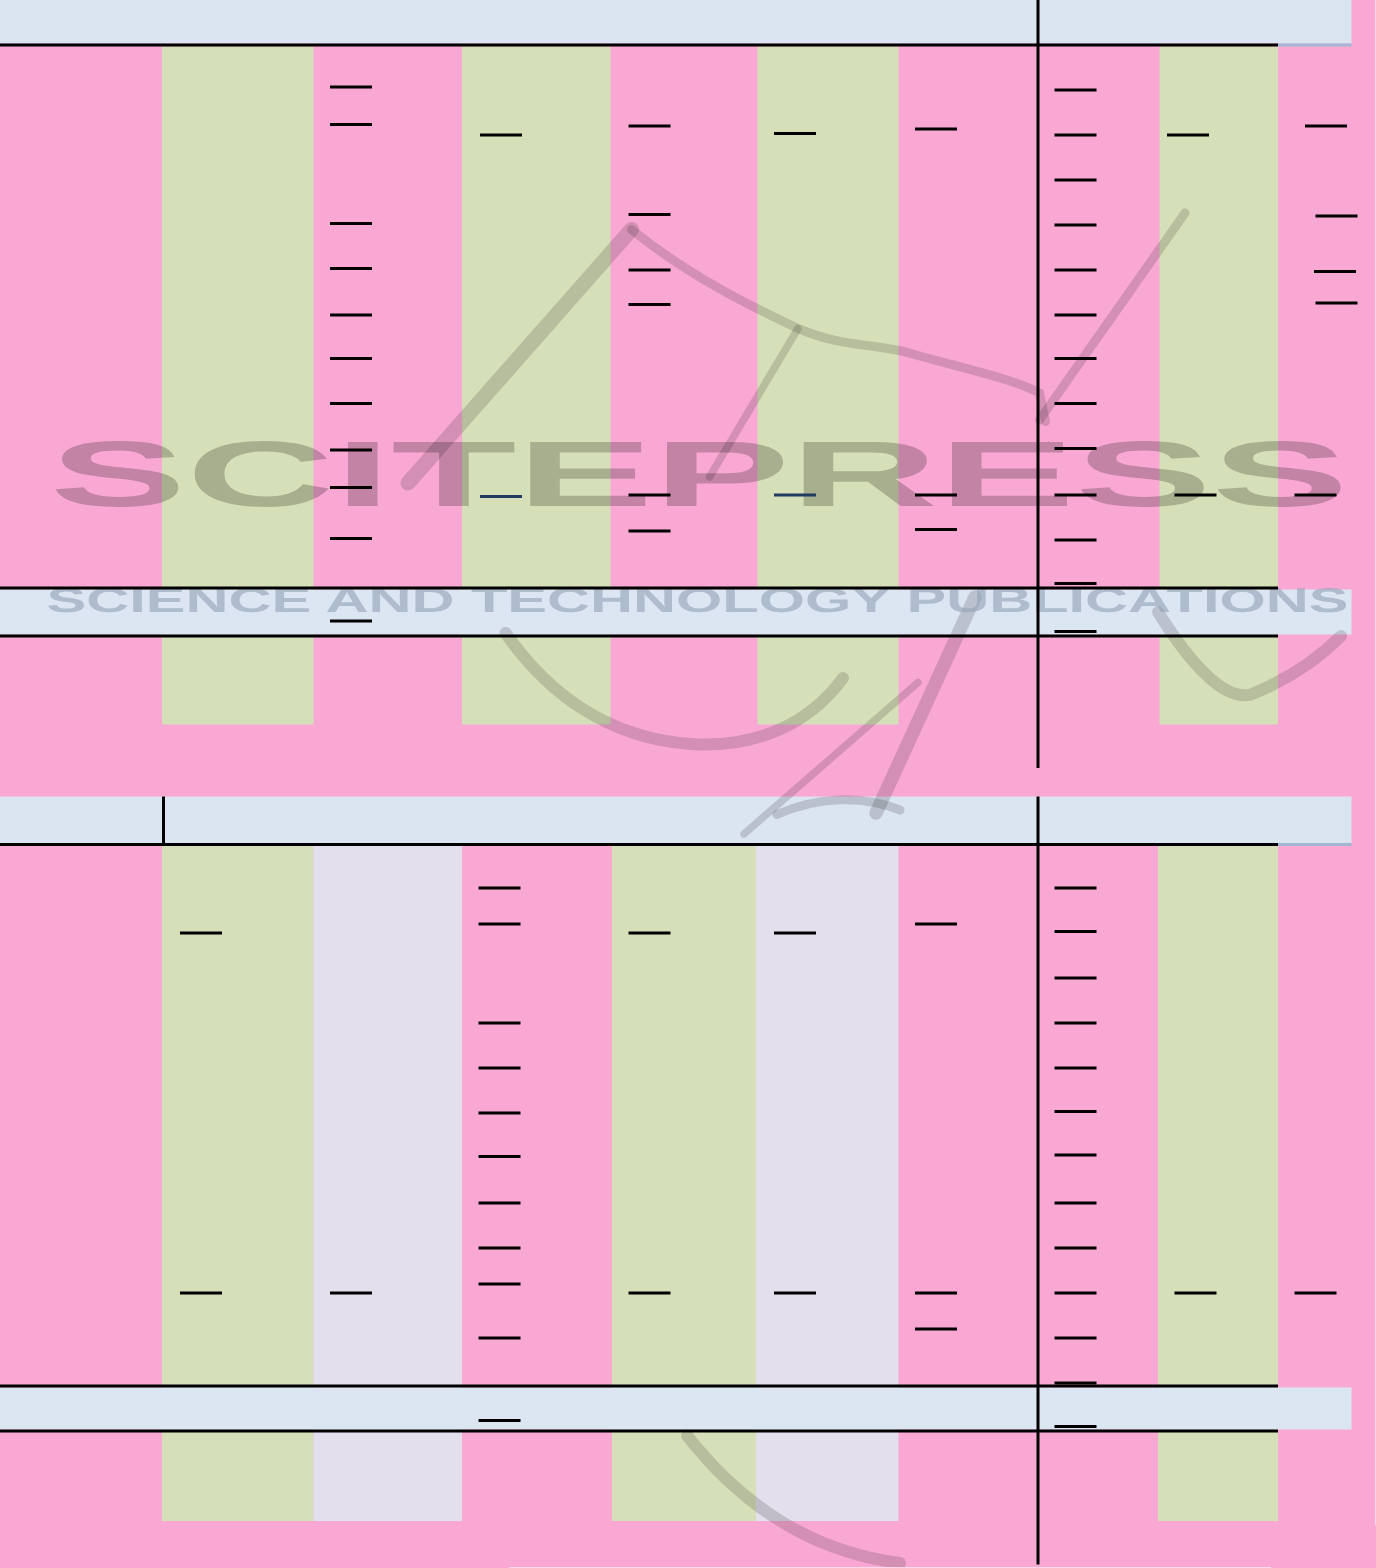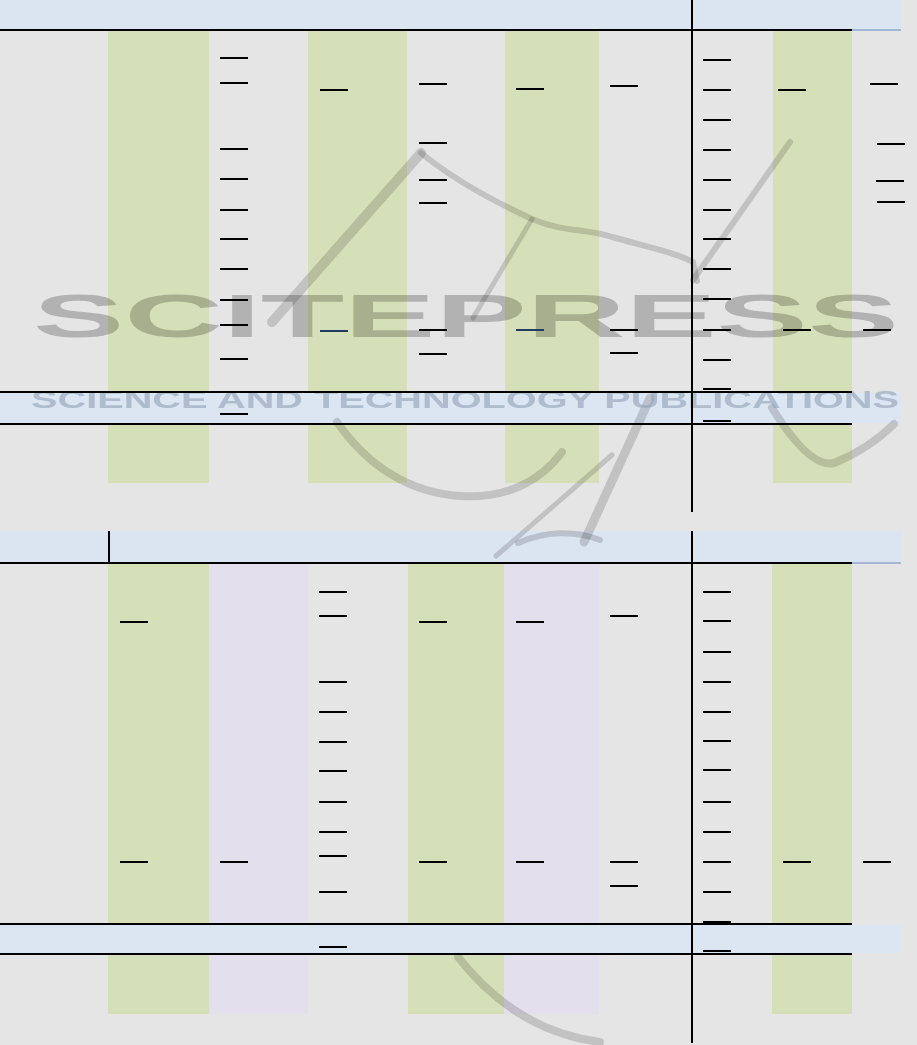--- a/index.html
+++ b/index.html
@@ -1,16 +1,16 @@
 <!DOCTYPE html>
 <html><head>
 <meta charset="utf-8">
 <style>
   html,body{margin:0;padding:0;background:#fff;}
-  .page{position:relative;width:917px;height:1045px;background:#e5e5e5;overflow:hidden;
+  .page{position:relative;width:917px;height:1045px;background:#f9a8d4;overflow:hidden;
         font-family:"Liberation Sans",sans-serif;}
   .abs{position:absolute;}
   #wm{position:absolute;left:0;top:0;pointer-events:none;}
   #layer-bands,#layer-marks{position:absolute;left:0;top:0;width:917px;height:1045px;}
 </style>
 </head>
 <body>
 
 <div class="page">
 

